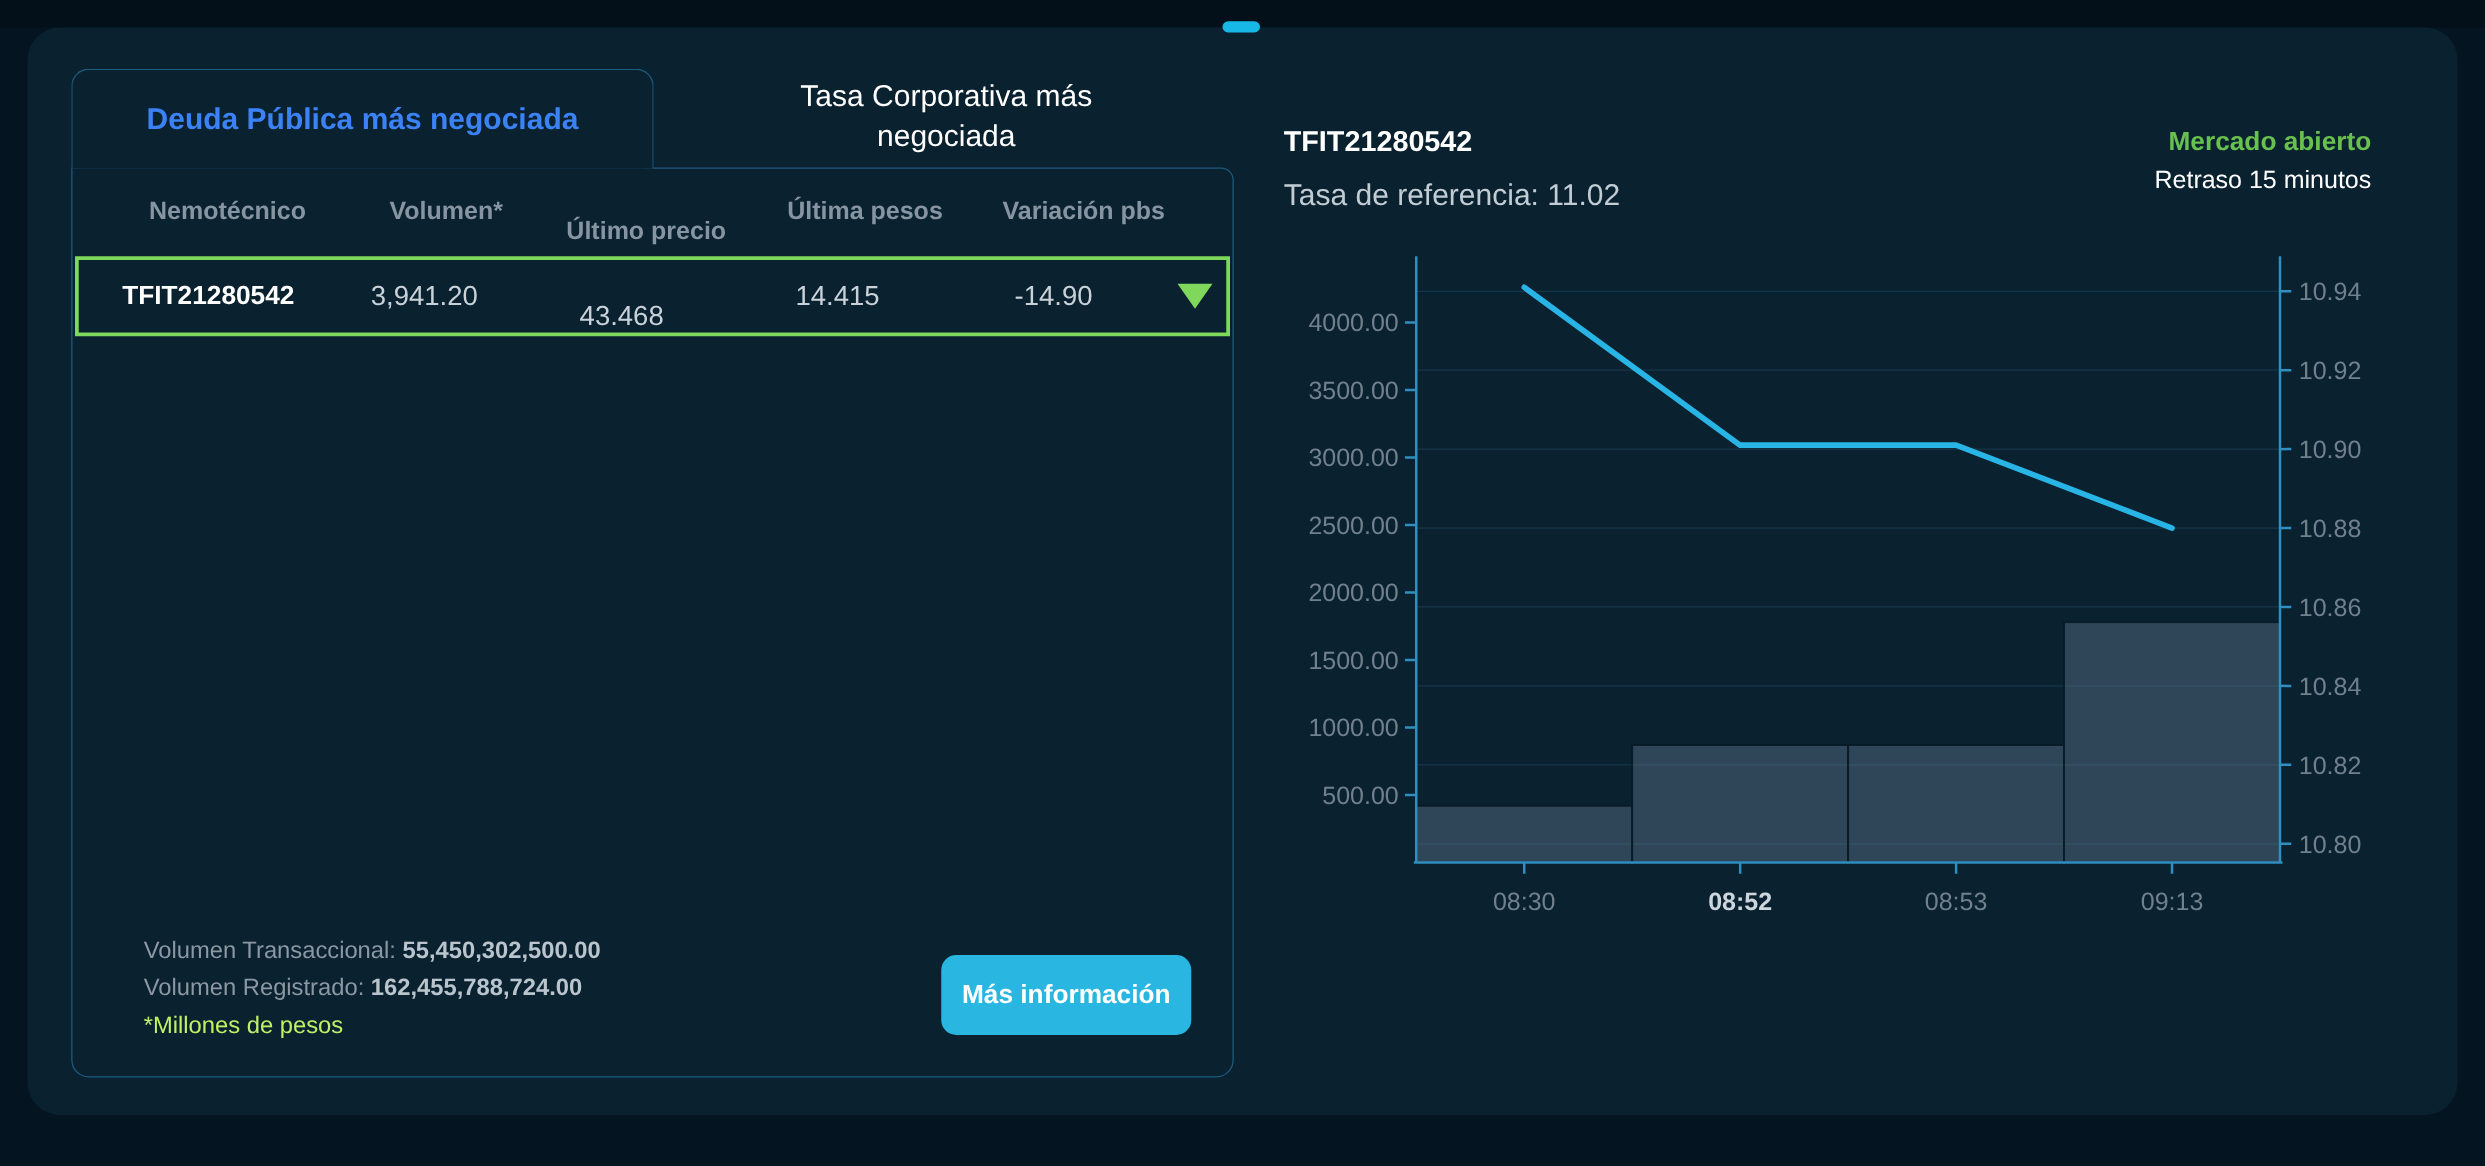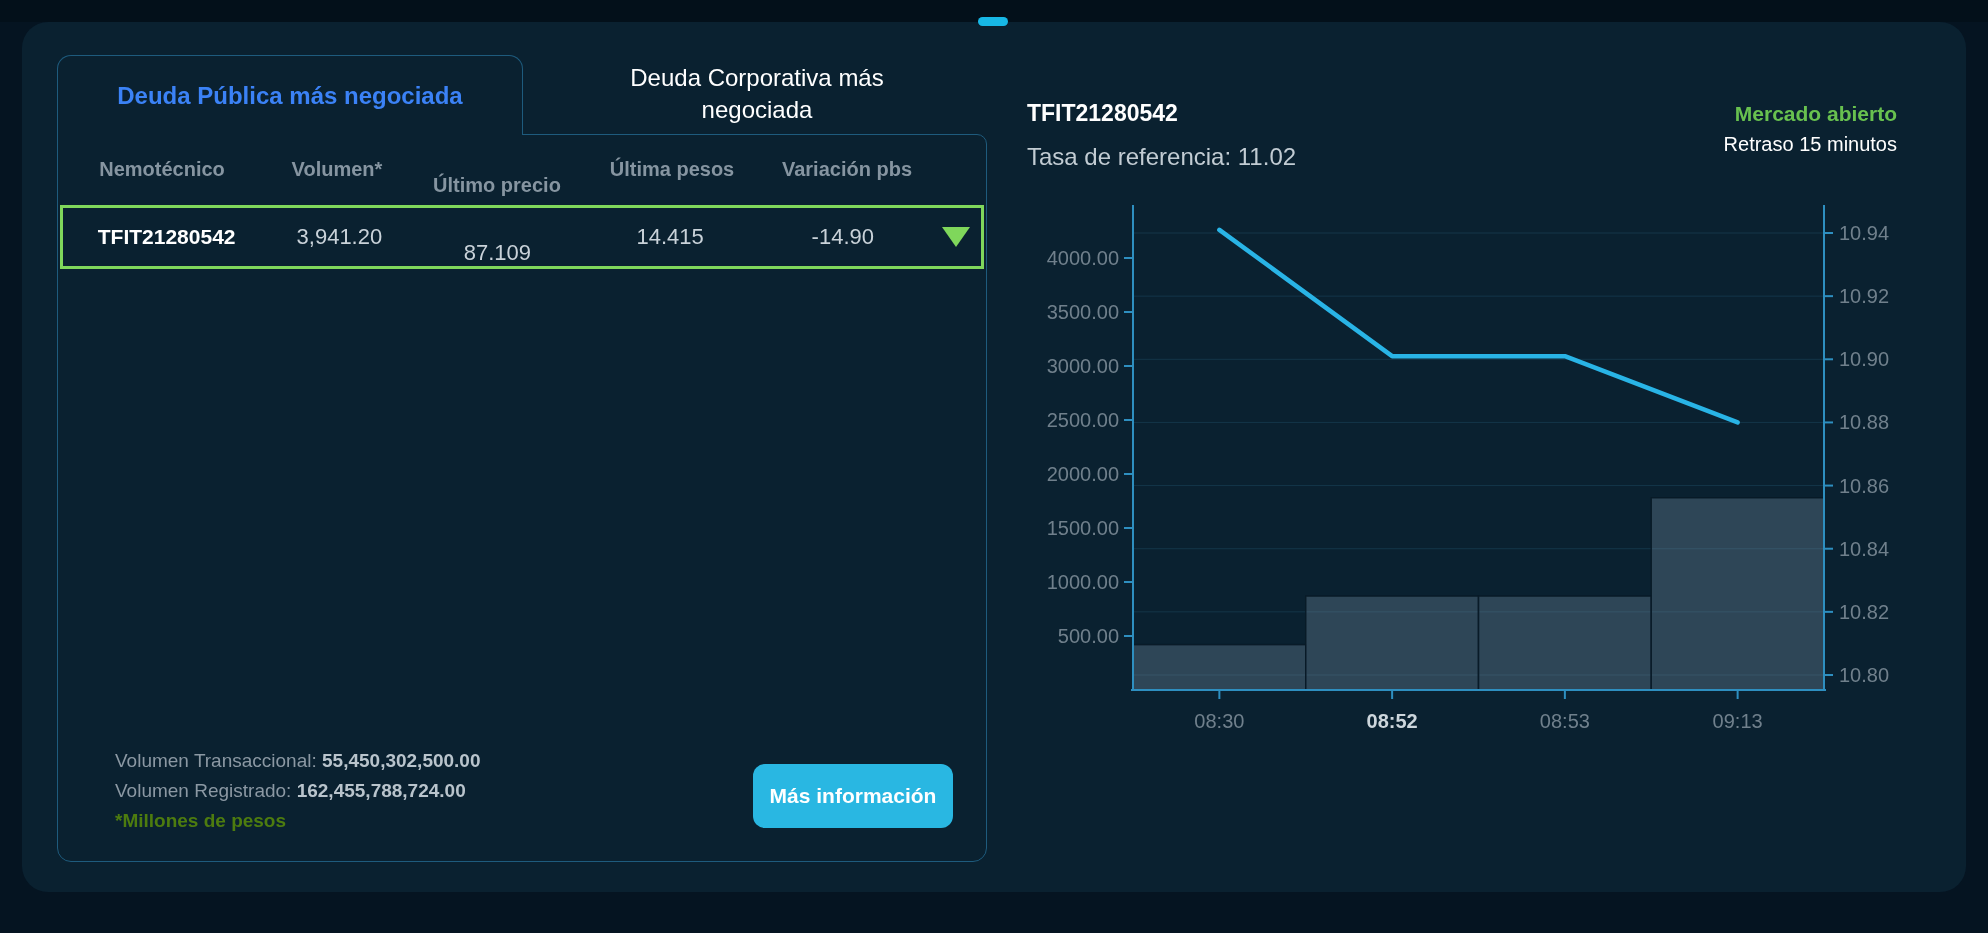--- a/index.html
+++ b/index.html
@@ -32,41 +32,41 @@
     display:flex;align-items:center;justify-content:center;text-align:center;
     color:#ffffff;font-size:24px;line-height:32px;font-weight:400;
   }
 
   
   .card{
     left:57px;top:134px;width:930px;height:728px;box-sizing:border-box;
     border:1px solid #1e5b7d;border-radius:0 10px 14px 14px;background:#0a2130;z-index:2;
   }
 
-  .thead{left:57px;top:134px;width:930px;height:71px;display:flex;align-items:center;z-index:4;}
+  .thead{left:57px;top:134px;width:930px;height:71px;display:flex;align-items:center;z-index:4;padding-left:20px;}
   .th{color:#8695a1;font-size:20px;font-weight:700;text-align:center;}
   .c1{width:210px;} .c2{width:140px;} .c3{width:180px;margin-top:31px;} .c4{width:170px;} .c5{width:180px;} .c6{width:50px;}
 
   .trow{
     left:60px;top:205px;width:924px;height:64px;box-sizing:border-box;
     border:3px solid #7fd75b;background:#0a2130;z-index:4;
     display:flex;align-items:center;cursor:pointer;
   }
   .td{color:#c9d2d9;font-size:22px;text-align:center;}
   .td.nemo{color:#ffffff;font-weight:700;font-size:21px;}
   .tri-down{
     width:0;height:0;margin:0 auto;
     border-left:14px solid transparent;border-right:14px solid transparent;
     border-top:20px solid #7fd75b;
   }
 
   
   .summary{left:115px;top:746px;z-index:4;font-size:19px;color:#8b98a3;line-height:30px;}
   .summary b{color:#b9c4cc;font-weight:700;}
-  .summary .note{color:#4d7c0f;font-weight:700;}
+  .summary .note{color:#bef264;font-weight:400;}
 
   .btn{
     left:753px;top:764px;width:200px;height:64px;z-index:4;
     background:#29b7e2;border:none;border-radius:12px;cursor:pointer;
     color:#ffffff;font-size:21px;font-weight:700;
     font-family:"Liberation Sans", sans-serif;
     display:flex;align-items:center;justify-content:center;
   }
 
   
@@ -81,38 +81,38 @@
 <body>
 
 <div class="abs top-strip"></div>
 <div class="abs panel"></div>
 <div class="abs handle"></div>
 
 <div class="abs tab-active">
   <span>Deuda Pública más negociada</span>
 </div>
 <div class="abs tab-inactive">
-  <span>Deuda Corporativa más negociada</span>
+  <span>Tasa Corporativa más negociada</span>
 </div>
 
 <div class="abs card"></div>
 
 <div class="abs thead">
   <div class="th c1">Nemotécnico</div>
   <div class="th c2">Volumen*</div>
   <div class="th c3">Último precio</div>
   <div class="th c4">Última pesos</div>
   <div class="th c5">Variación pbs</div>
   <div class="th c6"></div>
 </div>
 
 <div class="abs trow">
   <div class="td nemo c1">TFIT21280542</div>
   <div class="td c2">3,941.20</div>
-  <div class="td c3">87.109</div>
+  <div class="td c3">43.468</div>
   <div class="td c4">14.415</div>
   <div class="td c5">-14.90</div>
   <div class="td c6">
       <div class="tri-down"></div>
     </div>
 </div>
 
 <div class="abs summary">
   <div><span>Volumen Transaccional: </span><b>55,450,302,500.00</b></div>
   <div><span>Volumen Registrado: </span><b>162,455,788,724.00</b></div>

